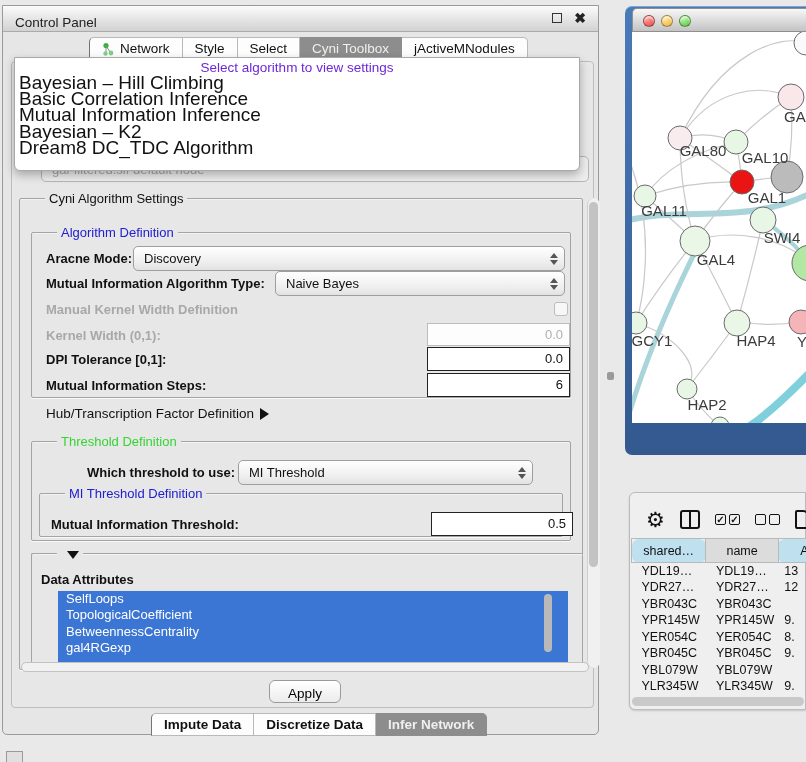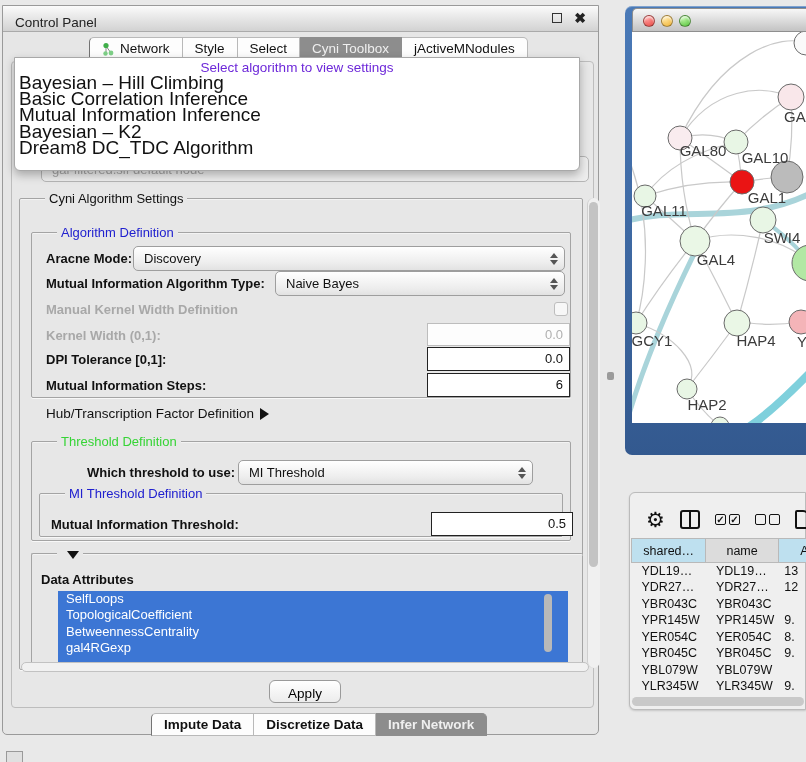--- a/index.html
+++ b/index.html
@@ -82,21 +82,21 @@
   .tp-toolbar { left:646px; top:505px; height:28px; display:flex; align-items:center; gap:15px; }
   .icon-gear { font-size:21px; color:#111; line-height:1; }
   .icon-cols { width:20px; height:19px; border:2px solid #111; border-radius:3px; position:relative; }
   .icon-cols::after { content:""; position:absolute; left:7px; top:0; width:2px; height:15px; background:#111; }
   .cbpair { display:flex; gap:3px; }
   .cb { width:11px; height:11px; border:1.6px solid #111; border-radius:2px; font-size:10px; line-height:9px; text-align:center; font-weight:bold; }
   .icon-doc { width:14px; height:19px; border:2px solid #111; border-radius:2px 6px 2px 2px; }
 
   table.tp { position:absolute; left:631px; top:538px; width:200px; border-collapse:collapse; font-size:12.5px; }
   table.tp th { height:24px; border:1px solid #b9b9b9; background:#dcdcdc; font-weight:normal; text-align:center; }
-  table.tp th.selcol { background:#bee0ef; }
+  table.tp th.selcol { background:#bee0ef;border-radius:7px; }
   table.tp td { height:16.5px; padding:0 4px 0 10px; white-space:nowrap; }
   table.tp td.num { padding-left:6px; }
   .tp-hscroll { left:632px; top:697px; width:172px; height:9px; background:#c9c9c9; border-radius:5px; }
 
   .mini-restore { left:6px; top:751px; width:17px; height:14px; background:#e0e0e0; border:1px solid #9a9a9a; }
 </style>
 </head>
 <body>
 
 <div class="abs cp-window">

